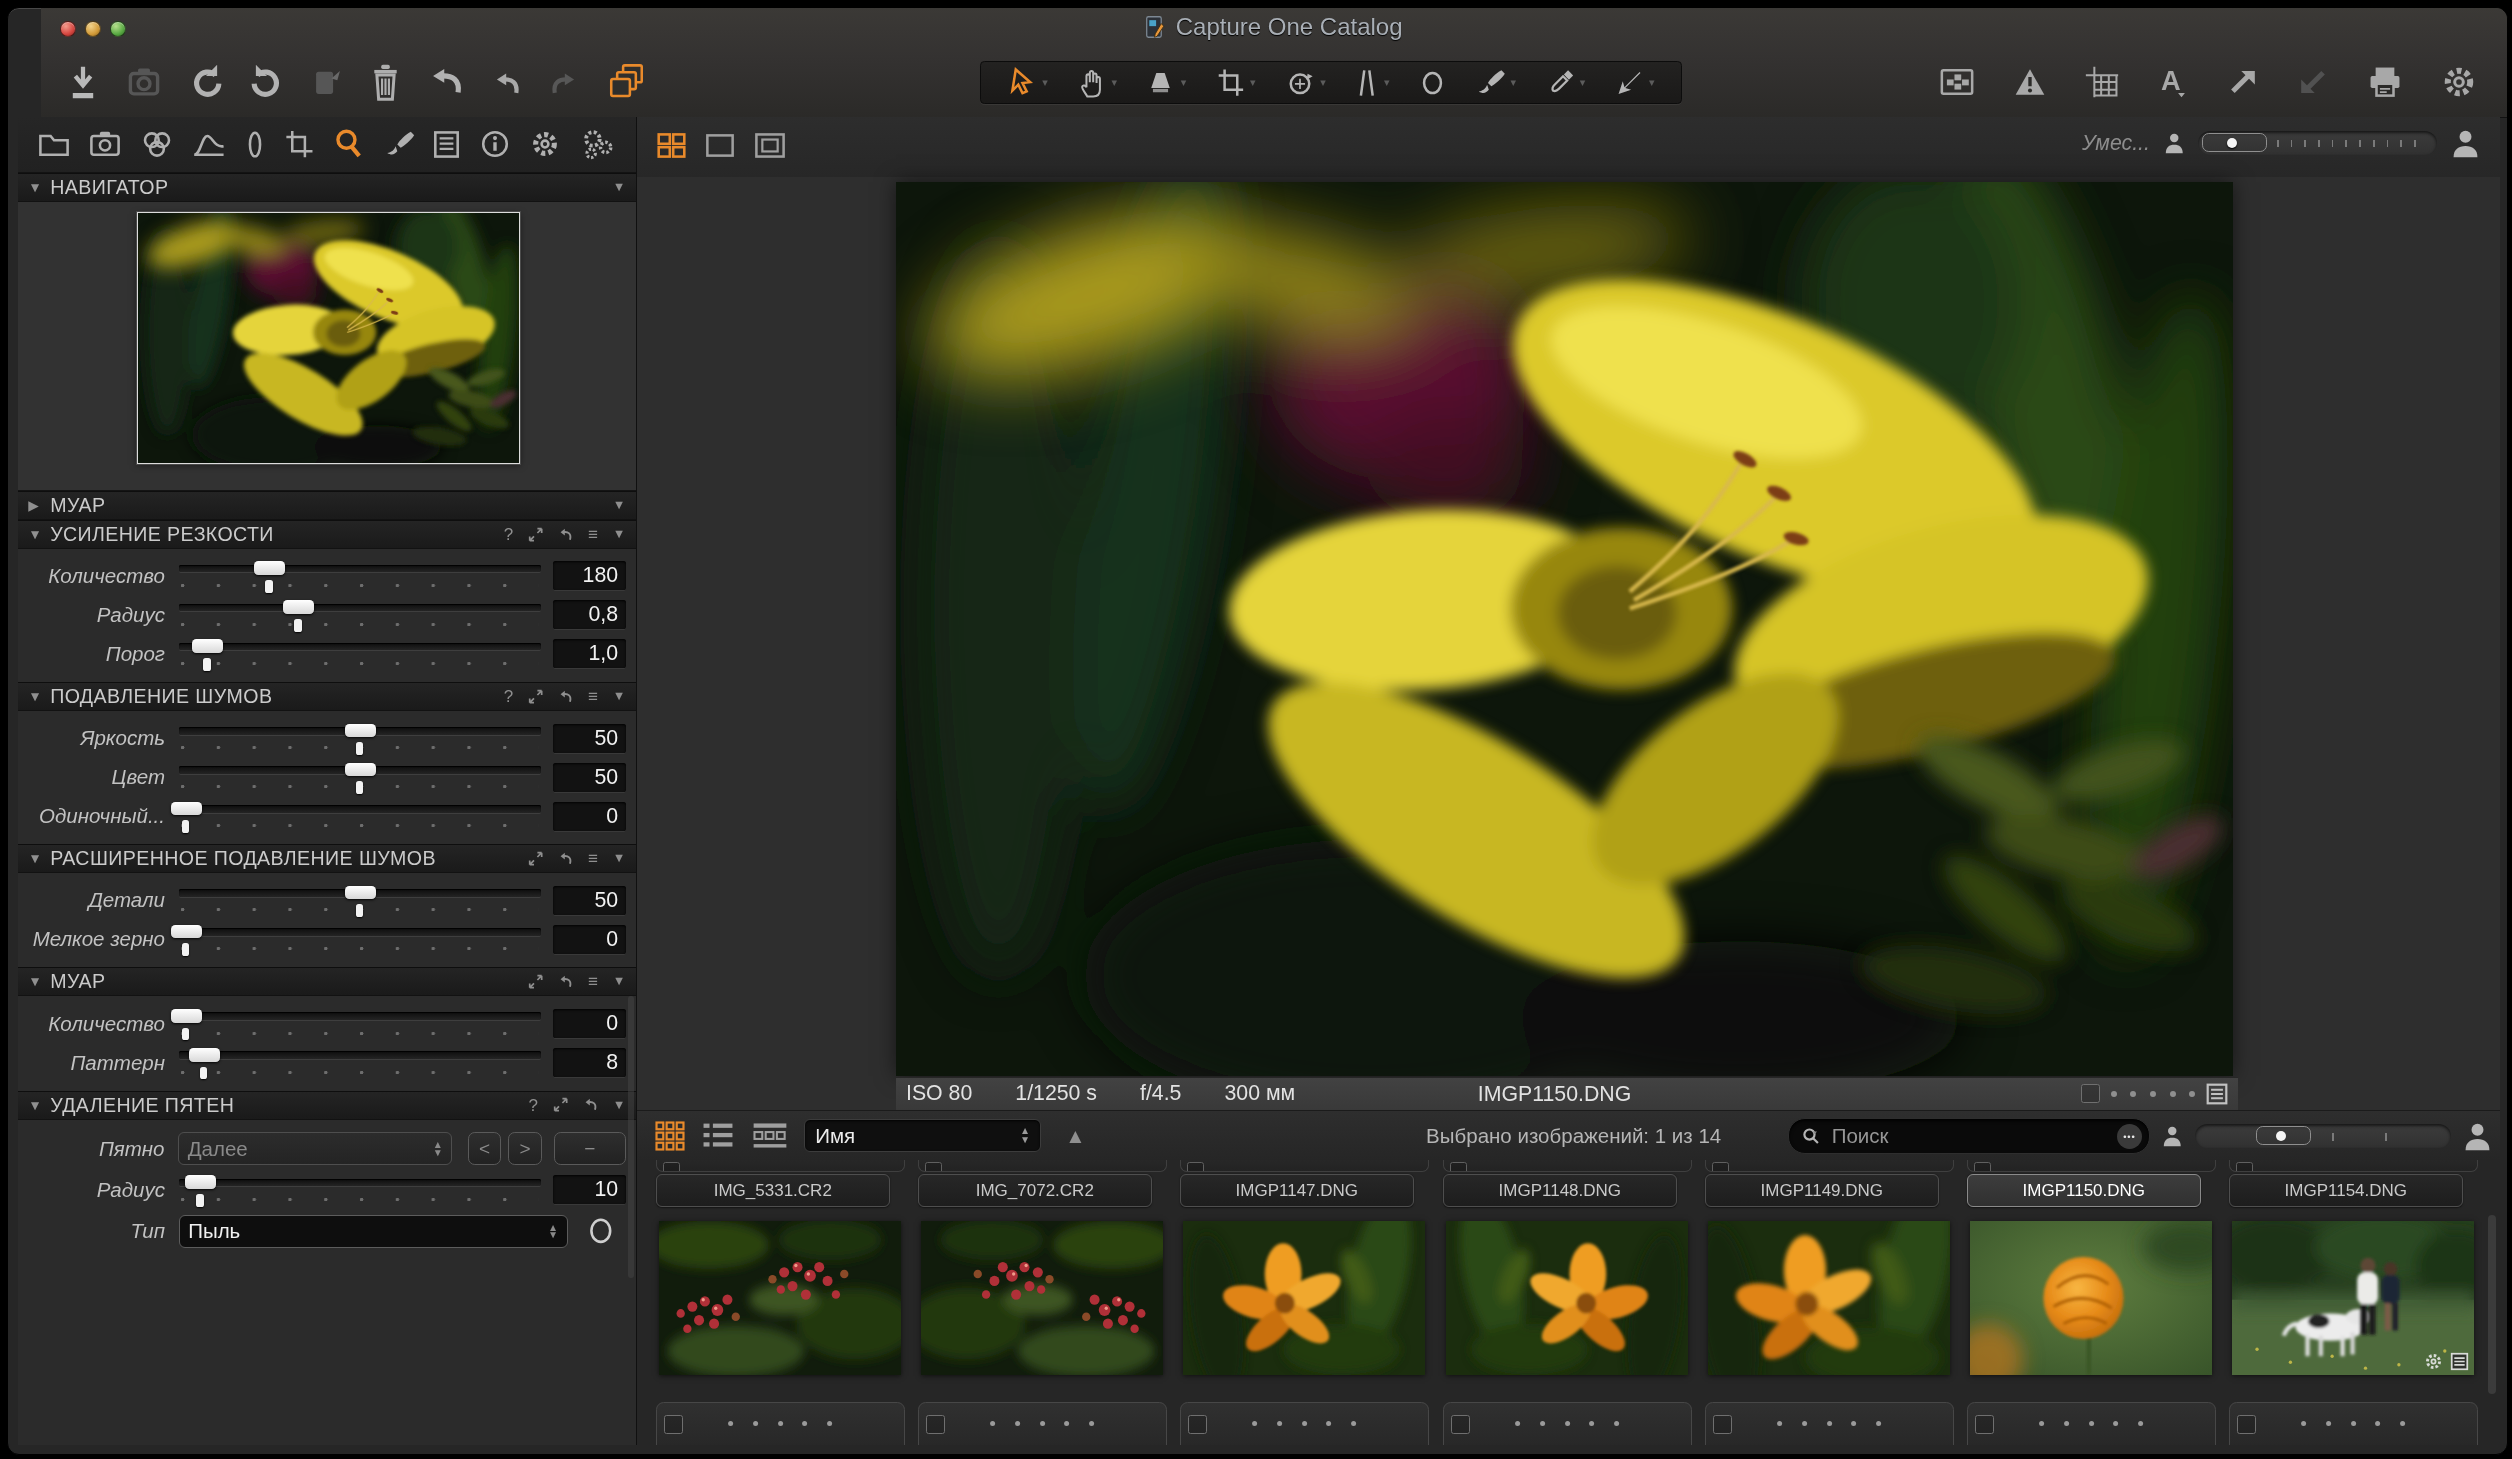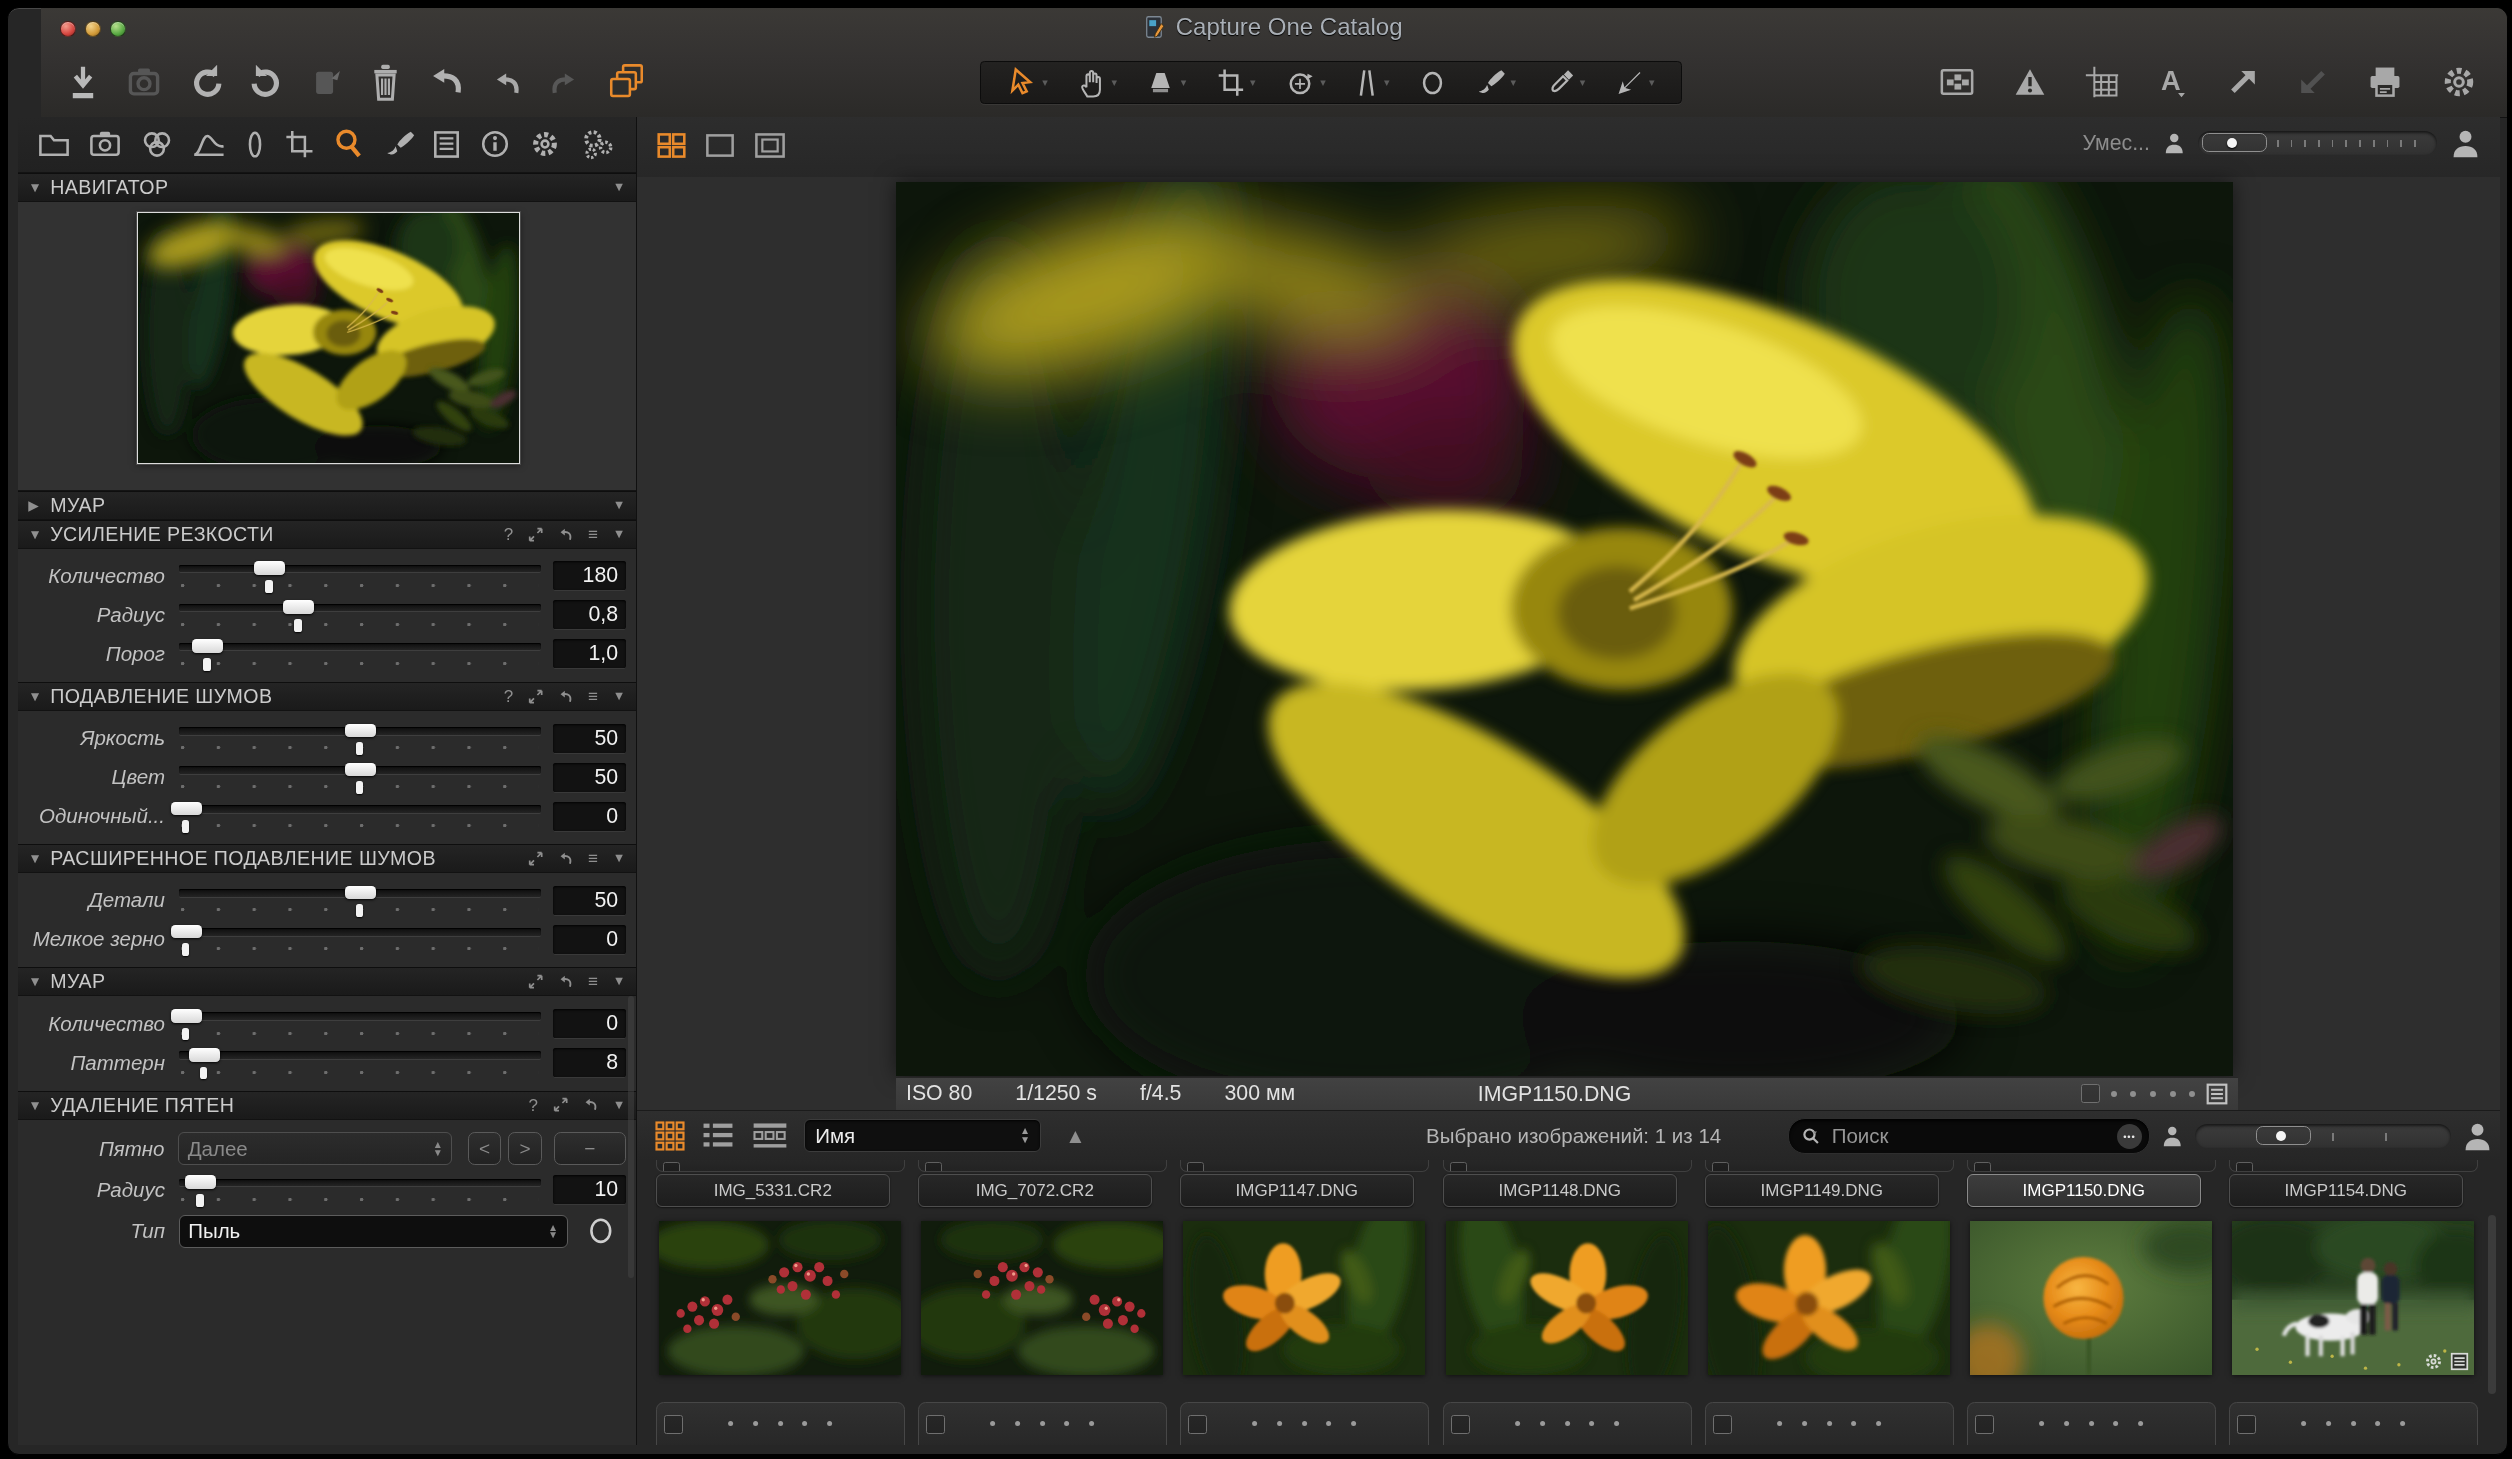--- a/index.html
+++ b/index.html
@@ -58,21 +58,21 @@
     display:flex;align-items:center;color:#8a8a8a;font-size:20.5px;padding:0 8.5px;position:relative;}
   .combo .stepper{margin-left:auto;display:flex;flex-direction:column;line-height:7.7px;font-size:10.2px;color:#8a8a8a;padding-left:8.5px;}
   .combo.dark{background:#0e0e0e;color:#f0f0f0;border-color:#5c5c5c;}
   .sbtn{width:32px;height:31px;border:0.9px solid #5a5a5a;border-radius:6.8px;background:linear-gradient(#2e2e2e,#222);
     color:#8a8a8a;font-size:19px;display:flex;align-items:center;justify-content:center;}
   .sbtn.wide{width:70px;}
   .sidebar-scroll{position:absolute;right:1.7px;top:879px;width:6.8px;height:282px;border-radius:3.4px;background:#4a4a4a;opacity:.45;}
   
   .main{position:absolute;left:629px;top:109px;right:6.8px;bottom:8.5px;background:#2e2e2e;}
   .vtoolbar{position:absolute;left:0;right:0;top:0;height:60px;background:linear-gradient(#2d2d2d,#272727);
-    border-bottom:0.9px solid #191919;}
+    border-bottom:0.9px solid #191919;font-style:italic;}
   .viewicons{position:absolute;left:19px;top:14.5px;display:flex;gap:17px;align-items:center;}
   .vright{position:absolute;right:20.5px;top:12px;display:flex;gap:13.7px;align-items:center;}
   .fitlabel{color:#8d8d8d;font-size:21.3px;}
   .zoomslider{position:relative;width:239px;height:24px;background:linear-gradient(#3c3c3c,#313131);border-radius:12px;
     box-shadow:inset 0 1.7px 3.4px rgba(0,0,0,.7);}
   .zbox{position:absolute;left:4.3px;top:1.7px;width:63px;height:17px;border:1.7px solid #8f8f8f;border-radius:6.8px;}
   .zdot{position:absolute;top:6.8px;width:10.2px;height:10.2px;border-radius:50%;background:#f5f5f5;box-shadow:0 0.9px 1.7px #000;}
   .zticks{position:absolute;left:79px;right:10.2px;top:8.5px;height:7.7px;
     background-image:repeating-linear-gradient(90deg,#7a7a7a 0 1.7px,transparent 1.7px 13.7px);}
   .viewer{position:absolute;left:0;right:0;top:60px;height:934px;background:#2e2e2e;}

